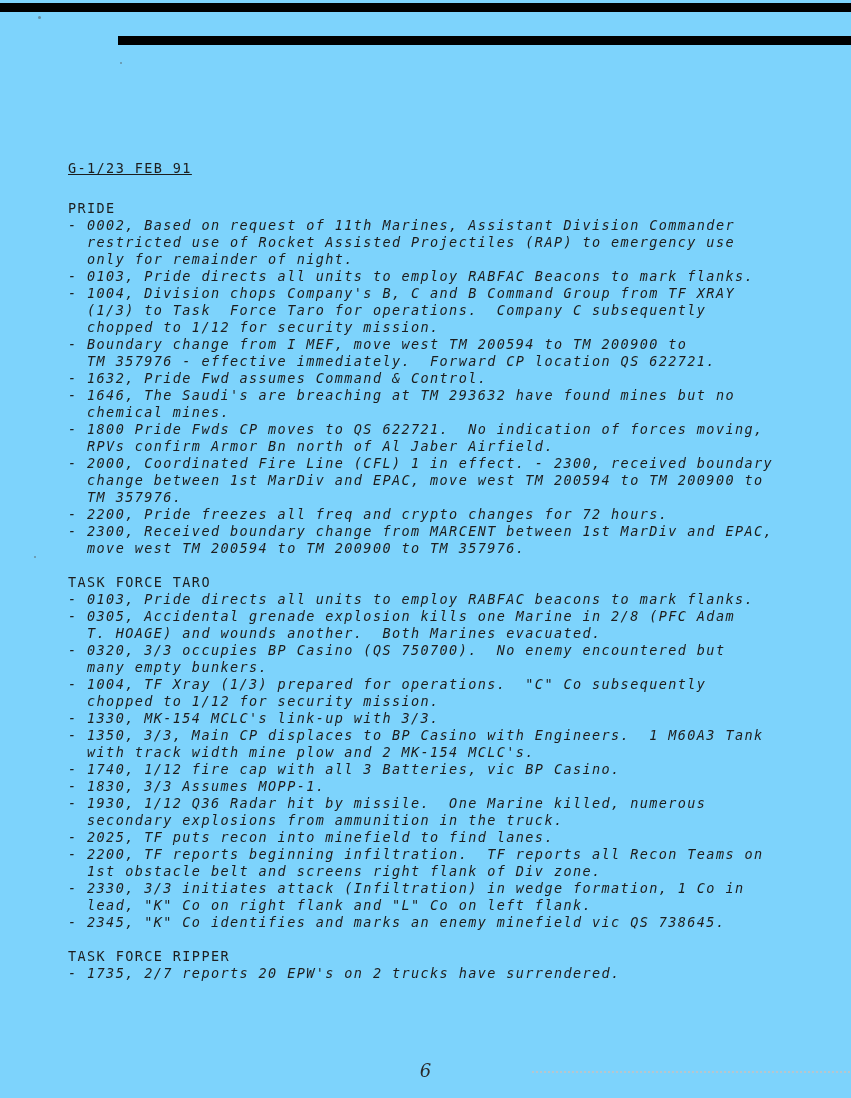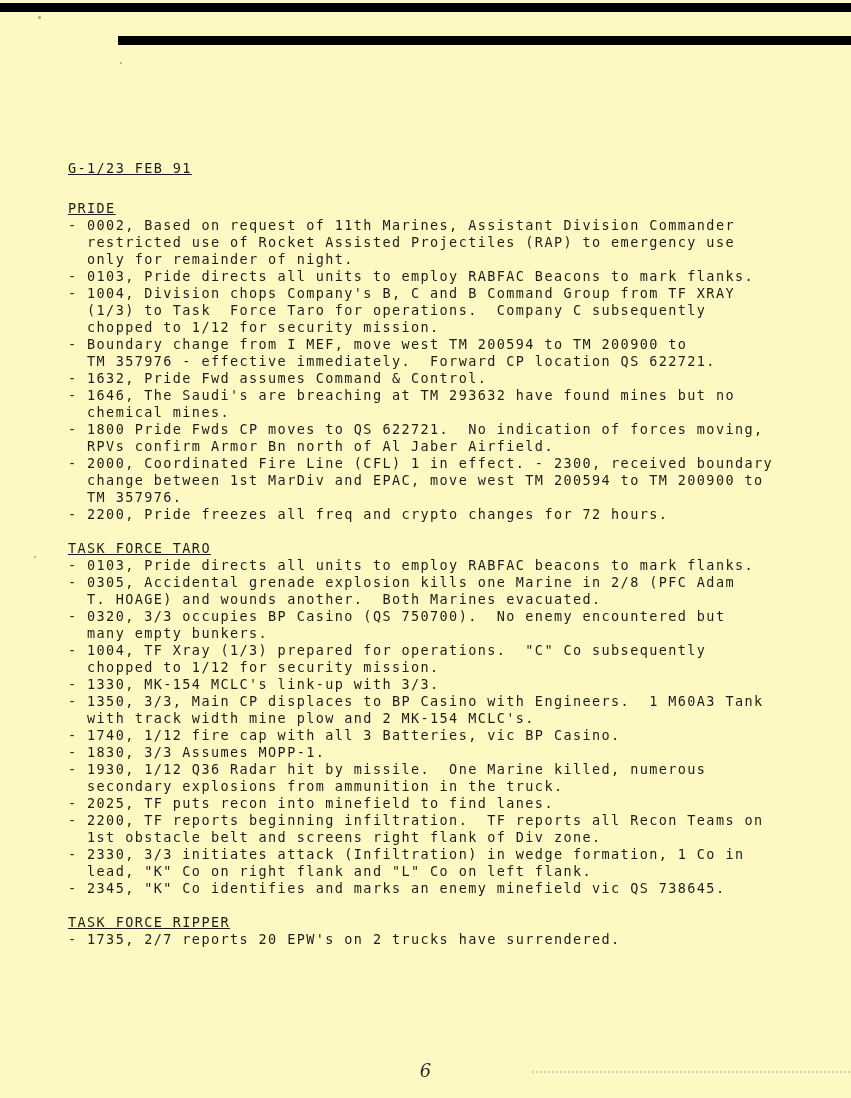--- a/index.html
+++ b/index.html
@@ -4,21 +4,21 @@
 <style>
   html, body {
     margin: 0;
     padding: 0;
     background: #ffffff;
   }
   .page {
     position: relative;
     width: 851px;
     height: 1098px;
-    background: #fef9c3;
+    background: #7dd3fc;
     overflow: hidden;
     font-family: "DejaVu Sans Mono", "Liberation Mono", monospace;
     color: #1d1d1d;
   }
   .scan-bar {
     position: absolute;
     background: #000000;
   }
   .scan-bar.top {
     left: 0; top: 3px; width: 851px; height: 9px;
@@ -47,25 +47,25 @@
   }
   .doc-heading {
     text-decoration: underline;
     white-space: pre;
     margin-bottom: 23px;
   }
   .log-section {
     margin-bottom: 17px;
   }
   .section-title {
-    text-decoration: underline;
     white-space: pre;
   }
   .entry {
     white-space: pre;
+    font-style: italic;
   }
   .page-number {
     position: absolute;
     left: 50%;
     transform: translateX(-50%);
     top: 1060px;
     font-family: "DejaVu Serif", "Liberation Serif", serif;
     font-style: italic;
     font-size: 18px;
     color: #2a2a2a;
@@ -107,20 +107,22 @@
   TM 357976 - effective immediately.  Forward CP location QS 622721.</div>
           <div class="entry">- 1632, Pride Fwd assumes Command &amp; Control.</div>
           <div class="entry">- 1646, The Saudi's are breaching at TM 293632 have found mines but no
   chemical mines.</div>
           <div class="entry">- 1800 Pride Fwds CP moves to QS 622721.  No indication of forces moving,
   RPVs confirm Armor Bn north of Al Jaber Airfield.</div>
           <div class="entry">- 2000, Coordinated Fire Line (CFL) 1 in effect. - 2300, received boundary
   change between 1st MarDiv and EPAC, move west TM 200594 to TM 200900 to
   TM 357976.</div>
           <div class="entry">- 2200, Pride freezes all freq and crypto changes for 72 hours.</div>
+          <div class="entry">- 2300, Received boundary change from MARCENT between 1st MarDiv and EPAC,
+  move west TM 200594 to TM 200900 to TM 357976.</div>
         </section>
         <section class="log-section">
           <div class="section-title">TASK FORCE TARO</div>
           <div class="entry">- 0103, Pride directs all units to employ RABFAC beacons to mark flanks.</div>
           <div class="entry">- 0305, Accidental grenade explosion kills one Marine in 2/8 (PFC Adam
   T. HOAGE) and wounds another.  Both Marines evacuated.</div>
           <div class="entry">- 0320, 3/3 occupies BP Casino (QS 750700).  No enemy encountered but
   many empty bunkers.</div>
           <div class="entry">- 1004, TF Xray (1/3) prepared for operations.  "C" Co subsequently
   chopped to 1/12 for security mission.</div>

